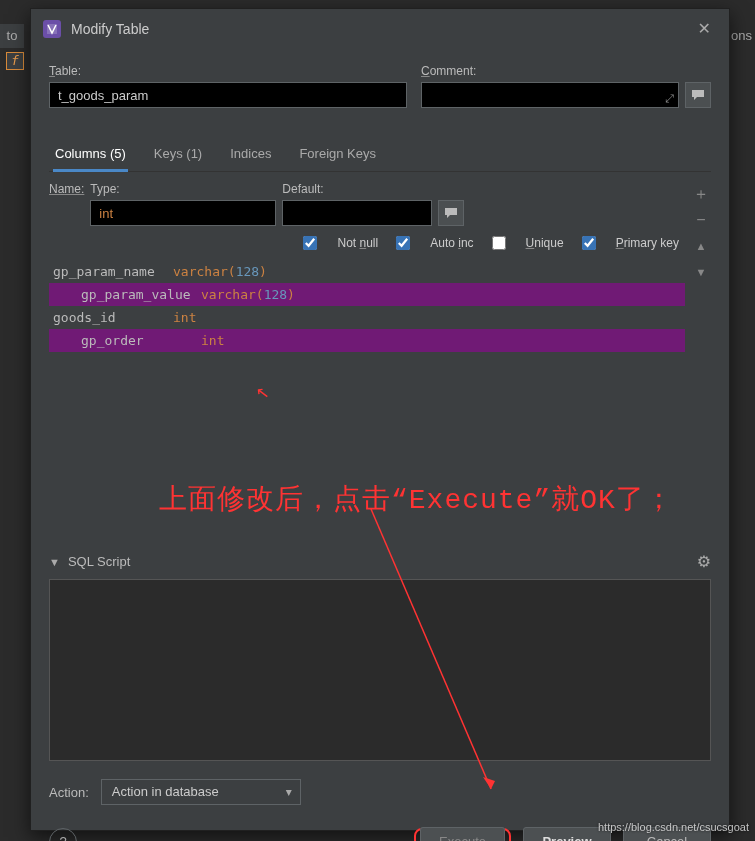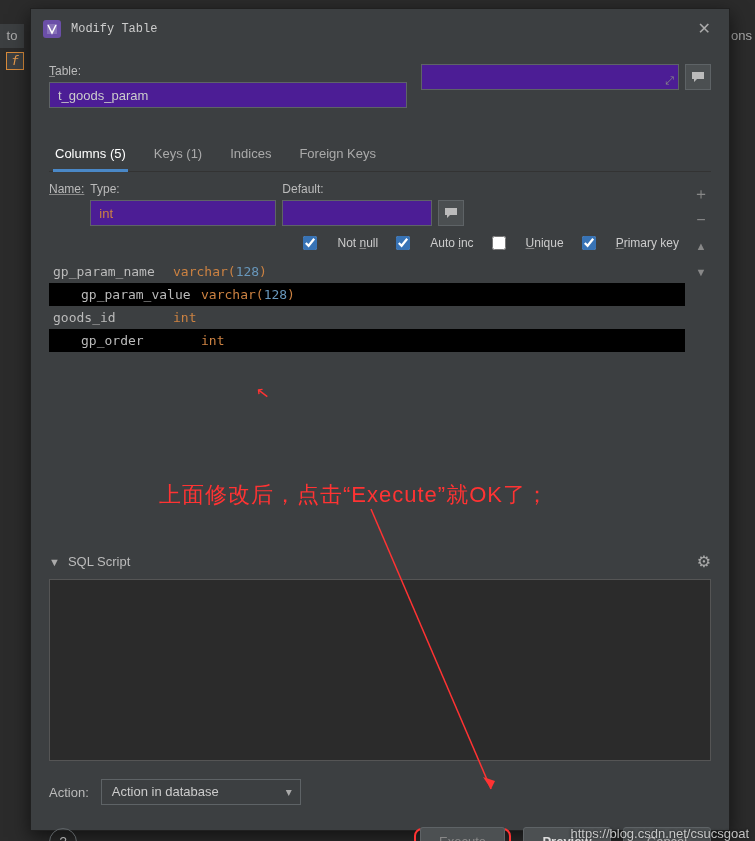--- a/index.html
+++ b/index.html
@@ -21,29 +21,29 @@
   box-shadow: 0 6px 18px rgba(0,0,0,0.6);
   display: flex; flex-direction: column;
 }
 .titlebar {
   display:flex; align-items:center; gap:10px;
   padding: 8px 12px;
   color:#ccc;
 }
 .titlebar-icon { width:18px; height:18px; background:#6b4fa8; border-radius:3px; display:flex; align-items:center; justify-content:center; }
 .titlebar-icon svg { width:14px; height:14px; }
-.titlebar-title { flex:1; font-size:12px;font-family:Liberation Mono, monospace; }
+.titlebar-title { flex:1; font-size:14px; }
 .close-btn { color:#aaa; cursor:pointer; font-size:16px; padding:2px 6px;}
 .content { padding: 0 18px; flex:1; display:flex; flex-direction:column; position:relative;}
 .row { display:flex; gap:14px; margin-top:16px;}
 .label { color:#bbb; margin-bottom:4px; }
 .underline { text-decoration: underline; text-decoration-color:#888; }
 .table-input { width:358px; }
 .input, .input-focus {
-  background:#4c1d95; border:1px solid #5e6366; color:#ccc;
+  background:#000000; border:1px solid #5e6366; color:#ccc;
   padding:4px 8px; height:26px; font-size:13px;
 }
 .comment-field { flex:1; display:flex; gap:6px; }
 .comment-input { flex:1; position:relative;}
 .expand-handle { position:absolute; right:4px; bottom:2px; color:#888; font-size:11px;}
 .icon-btn {
   width:26px; height:26px; background:#4b4f51; border:1px solid #5e6366;
   display:flex; align-items:center; justify-content:center; color:#ccc; cursor:pointer;
 }
 .tabs { display:flex; gap:24px; margin-top:32px; border-bottom:1px solid #333; padding-left:4px;}
@@ -59,49 +59,49 @@
 .type-input { width:186px; }
 .default-input { width:150px; }
 .input-focus { border:2px solid #3873b5; outline:none; background:#45494a; color:#fff; height:30px;}
 .side-tools { width:20px; display:flex; flex-direction:column; gap:10px; align-items:center; color:#888; margin-left:6px; margin-top:4px;}
 .side-tools span { cursor:pointer; font-size:16px; line-height:16px;}
 .checks { display:flex; gap:18px; margin-top:10px; justify-content:flex-end; padding-right:6px;}
 .check { display:flex; align-items:center; gap:20px; font-size:12px; color:#ccc;}
 .check input { width:14px; height:14px; accent-color:#3873b5;}
 .col-list { margin-top:10px; font-family:"Consolas","Monaco",monospace; font-size:13px; }
 .col-row { display:flex; height:23px; align-items:center; padding-left:4px;}
-.col-row.sel { background:#000000;padding-left:32px;}
+.col-row.sel { background:#701a75;padding-left:32px;}
 .col-name { width:120px; color:#bbb;}
 .col-type { color:#cc8242;}
 .col-num { color:#6897bb;}
 .arrow-up { position:absolute; left:225px; top:335px; font-size:16px; color:#ff3333; transform:rotate(-8deg);}
 .annotation {
-  position:absolute; left:128px; top:432px; color:#ff3333; font-size:22px;
-  font-family:Liberation Sans, sans-serif; letter-spacing:1px;
+  position:absolute; left:128px; top:432px; color:#ff3333; font-size:28px;
+  font-family:Liberation Mono, monospace; letter-spacing:1px;
 }
 .sql-section { margin-top:200px; }
 .sql-header { display:flex; align-items:center; gap:8px; }
 .sql-header .chev { font-size:11px; color:#aaa;}
 .gear { margin-left:auto; color:#aaa; font-size:16px; cursor:pointer;}
 .sql-box { margin-top:8px; height:182px; background:#2b2b2b; border:1px solid #555; }
 .action-row { display:flex; align-items:center; gap:12px; margin-top:18px;}
 .action-row .select { background:#3c3f41; border:1px solid #5e6366; color:#ccc; padding:4px 26px 4px 10px; height:26px; position:relative; min-width:200px; cursor:pointer;}
 .action-row .select::after{ content:"▾"; position:absolute; right:8px; top:5px; color:#aaa; font-size:12px;}
 .bottom-row { display:flex; align-items:center; gap:12px; margin-top:22px; margin-bottom:12px;}
 .help-circle { width:28px; height:28px; border:1px solid #5e6366; border-radius:50%; display:flex; align-items:center; justify-content:center; color:#aaa; cursor:pointer;}
 .spacer { flex:1;}
 .btn { background:#4c5052; border:1px solid #5e6366; color:#bbb; padding:6px 18px; border-radius:3px; cursor:pointer; min-width:88px; text-align:center;}
 .btn.preview { font-weight:bold; color:#ddd;}
 .btn.execute { color:#888;}
 .exec-highlight { border:2px solid #ff3333; padding:4px; display:inline-block; border-radius:8px;}
 .arrow-line {
   position:absolute; left:340px; top:461px; width:120px; height:290px;
 }
 .arrow-line svg { width:100%; height:100%; overflow:visible;}
-.watermark { position:absolute; right:6px; bottom:0; color:#ddd; font-size:13px; opacity:0.85; text-shadow:0 0 3px #000;}
+.watermark { position:absolute; right:6px; bottom:8px; color:#ddd; font-size:11px; opacity:0.85; text-shadow:0 0 3px #000;}
 </style>
 </head>
 <body>
 
 <div class="back-fragment-left">to</div>
 <div class="back-fragment-right">ons</div>
 <div class="sidebar-icon">f</div>
 
 <div class="dialog">
   <div class="titlebar">
@@ -115,20 +115,21 @@
     <span class="close-btn">✕</span>
   </div>
 
   <div class="content">
     <div class="row">
       <div class="field">
         <span class="label"><span class="underline">T</span>able:</span>
         <input class="input table-input" value="t_goods_param" style="">
       </div>
       <div class="field" style="flex:1">
+        <span class="label"><span class="underline">C</span>omment:</span>
         <div class="comment-field">
           <div class="input comment-input">
             <span></span>
             <span class="expand-handle">⤢</span>
           </div>
           <div class="icon-btn">
             <svg width="14" height="14" viewBox="0 0 14 14">
                 <path d="M1 2h12v7H6l-3 3V9H1z" fill="#bbb"></path>
               </svg>
           </div>

